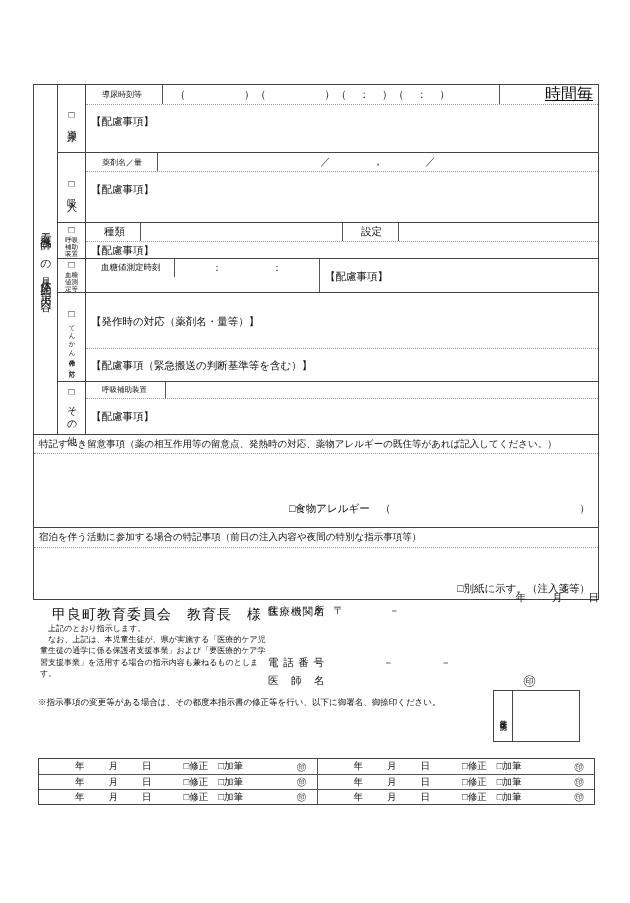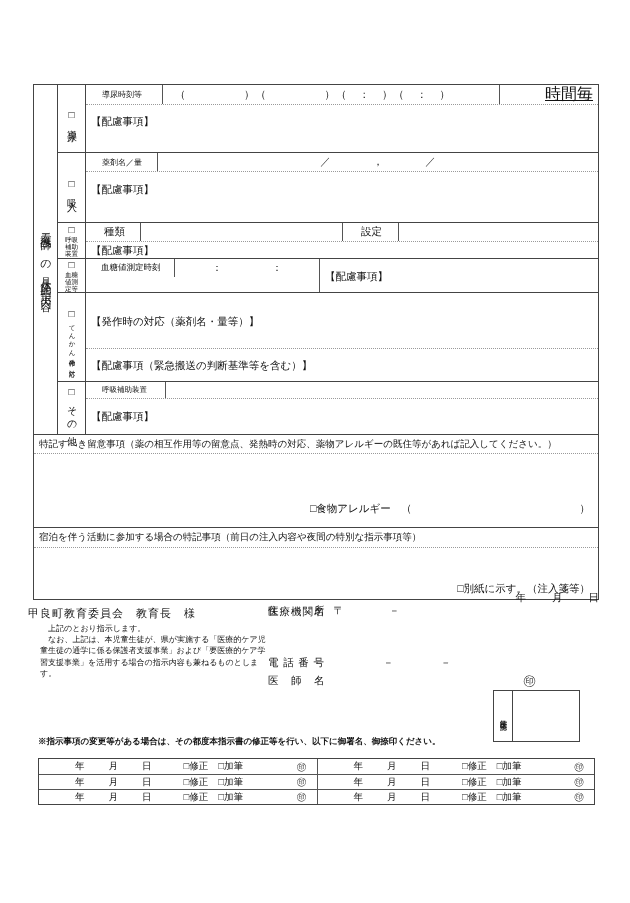--- a/index.html
+++ b/index.html
@@ -33,33 +33,33 @@
   .bL { border-left:1px solid #555; }
   .lbl-sm { font-size:8px; padding-left:4px; }
   .lbl-md { font-size:10.5px; padding-left:6px; }
   .top-align { align-items:center; padding-top:2px; }
   .care-note { font-size:10.5px; padding-left:5px; }
   .fill { flex:1; }
   .slots { font-size:10.5px; letter-spacing:1px; padding-left:12px; }
   
   .wide-header { height:19px; border-top:1px solid #444; display:flex; align-items:center; font-size:9.5px; padding-left:5px; }
   .wide-blank { position:relative; }
-  .allergy-line { position:absolute; left:276px; right:8px; bottom:3px; display:flex; font-size:10.5px; }
+  .allergy-line { position:absolute; left:255px; right:8px; bottom:3px; display:flex; font-size:10.5px; }
   .attach-line { position:absolute; right:8px; bottom:3px; font-size:10.5px;font-family:Liberation Mono, monospace; }
   
   .date-line { position:absolute; top:591px; right:31px; display:flex; gap:26px; font-size:10.5px; }
-  .addressee { position:absolute; left:28px; top:606px; font-size:11px; letter-spacing:1px; }
+  .addressee { position:absolute; left:52px; top:606px; font-size:14px; letter-spacing:1px; }
   .statement { position:absolute; left:40px; top:623px; width:228px; font-size:8px; line-height:11.2px; }
   .statement p { text-indent:8px; }
   .f-line { position:absolute; left:268px; display:flex; align-items:center; font-size:10.5px; letter-spacing:1px; }
   .doctor-seal { position:absolute; left:523px; top:672px; font-size:13px; }
   .sd-box { position:absolute; left:493px; top:690px; width:87px; height:52px; border:1px solid #444; display:flex; }
   .sd-label { width:19px; border-right:1px solid #444; display:flex; align-items:center; justify-content:center; }
   .sd-label span { writing-mode:vertical-rl; font-size:7px; letter-spacing:1px; }
-  .rev-note { position:absolute; left:38px; top:736px; width:455px; font-size:8.5px;font-weight:bold; }
+  .rev-note { position:absolute; left:38px; top:697px; width:455px; font-size:8.5px; }
   .rev-table { position:absolute; left:38px; top:758px; width:557px; border:1px solid #444; }
   .rev-row { display:flex; height:15px; }
   .rev-row + .rev-row { border-top:1px solid #555; }
   .rev-cell { width:50%; display:flex; align-items:center; font-size:9.5px; }
   .rev-cell + .rev-cell { border-left:1px solid #555; }
   .rv-y { margin-left:36px; } .rv-m { margin-left:24px; } .rv-d { margin-left:24px; }
   .rv-fix { margin-left:32px; } .rv-add { margin-left:10px; }
   .rv-seal { margin-left:auto; margin-right:10px; font-size:10px; }
 </style>
 </head>

